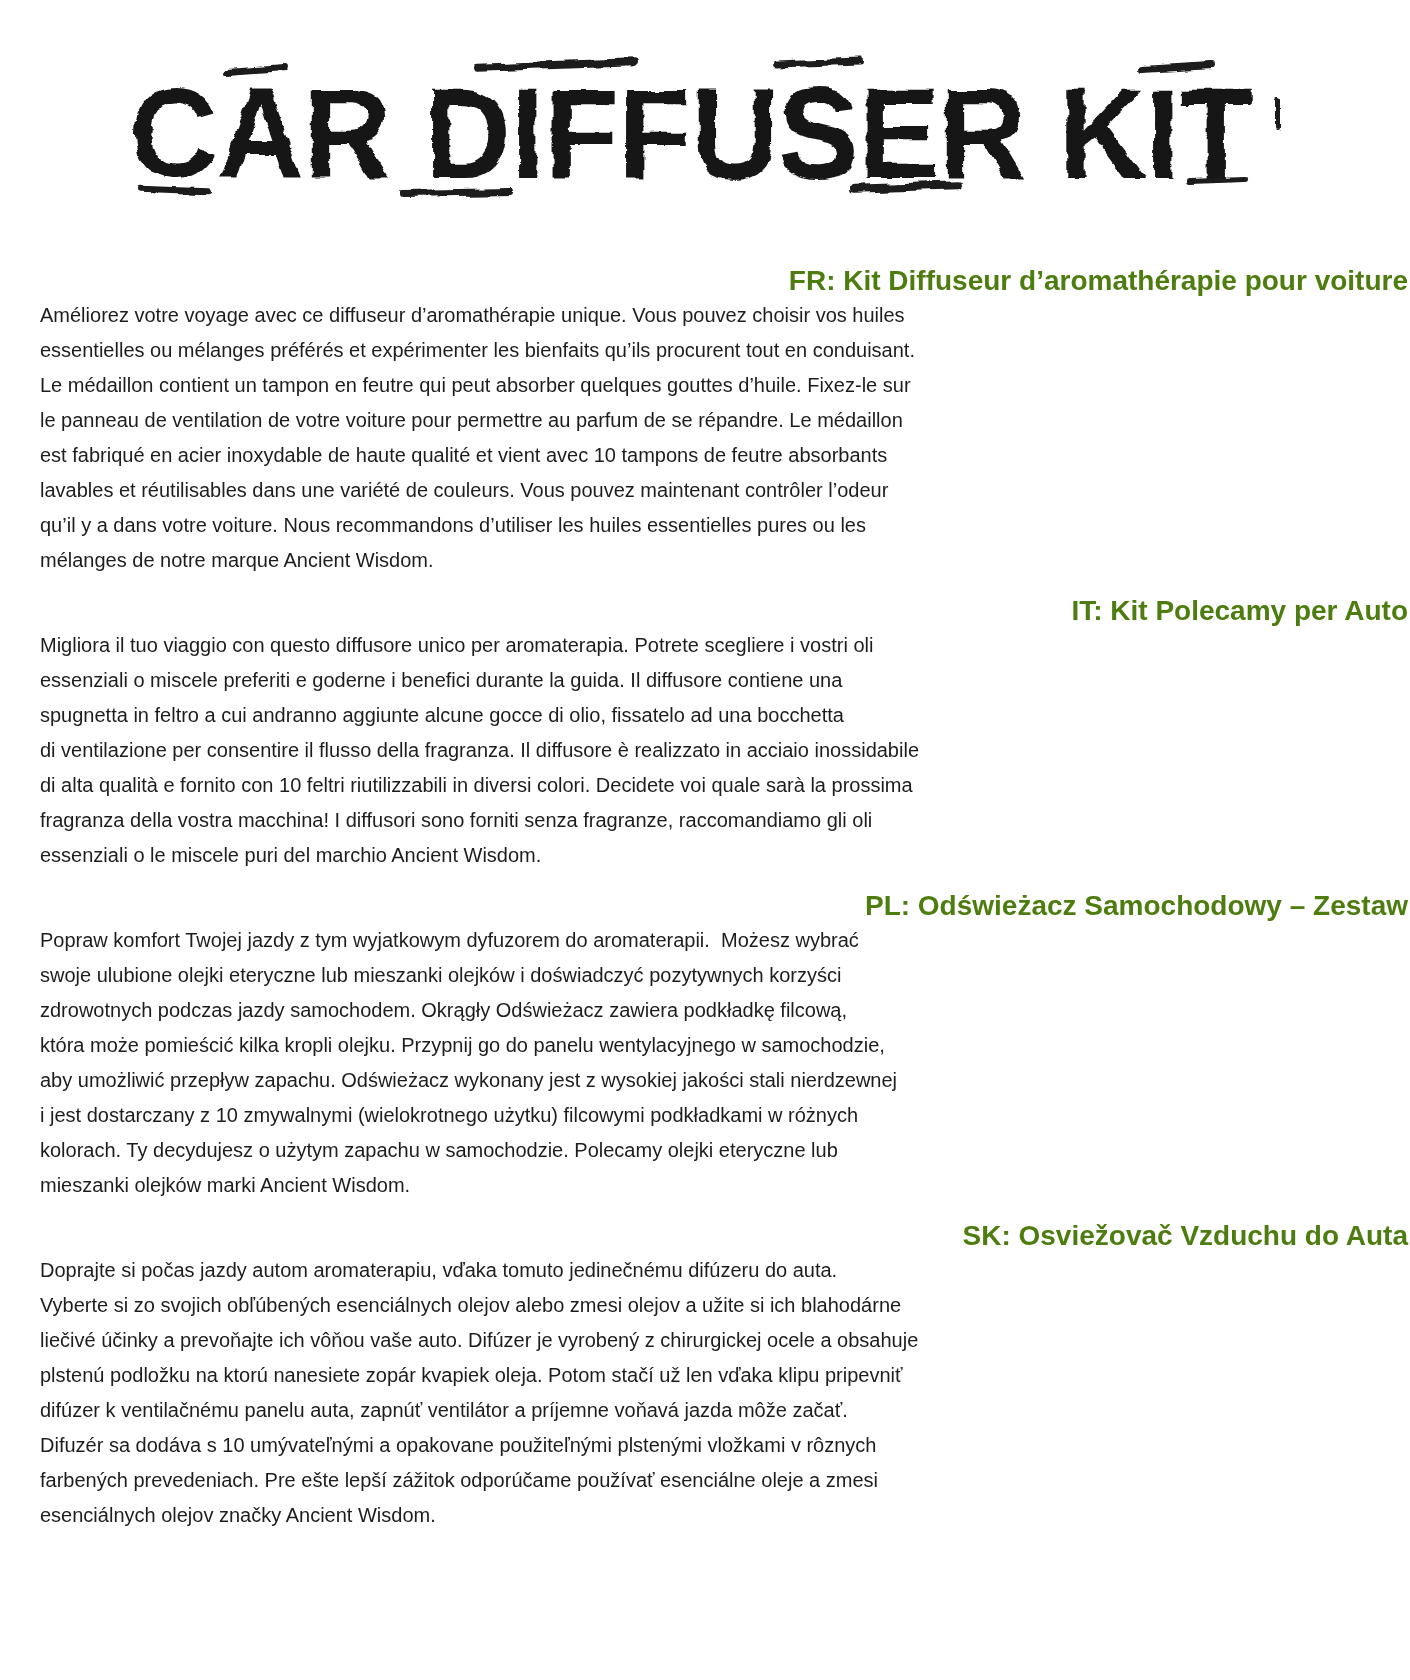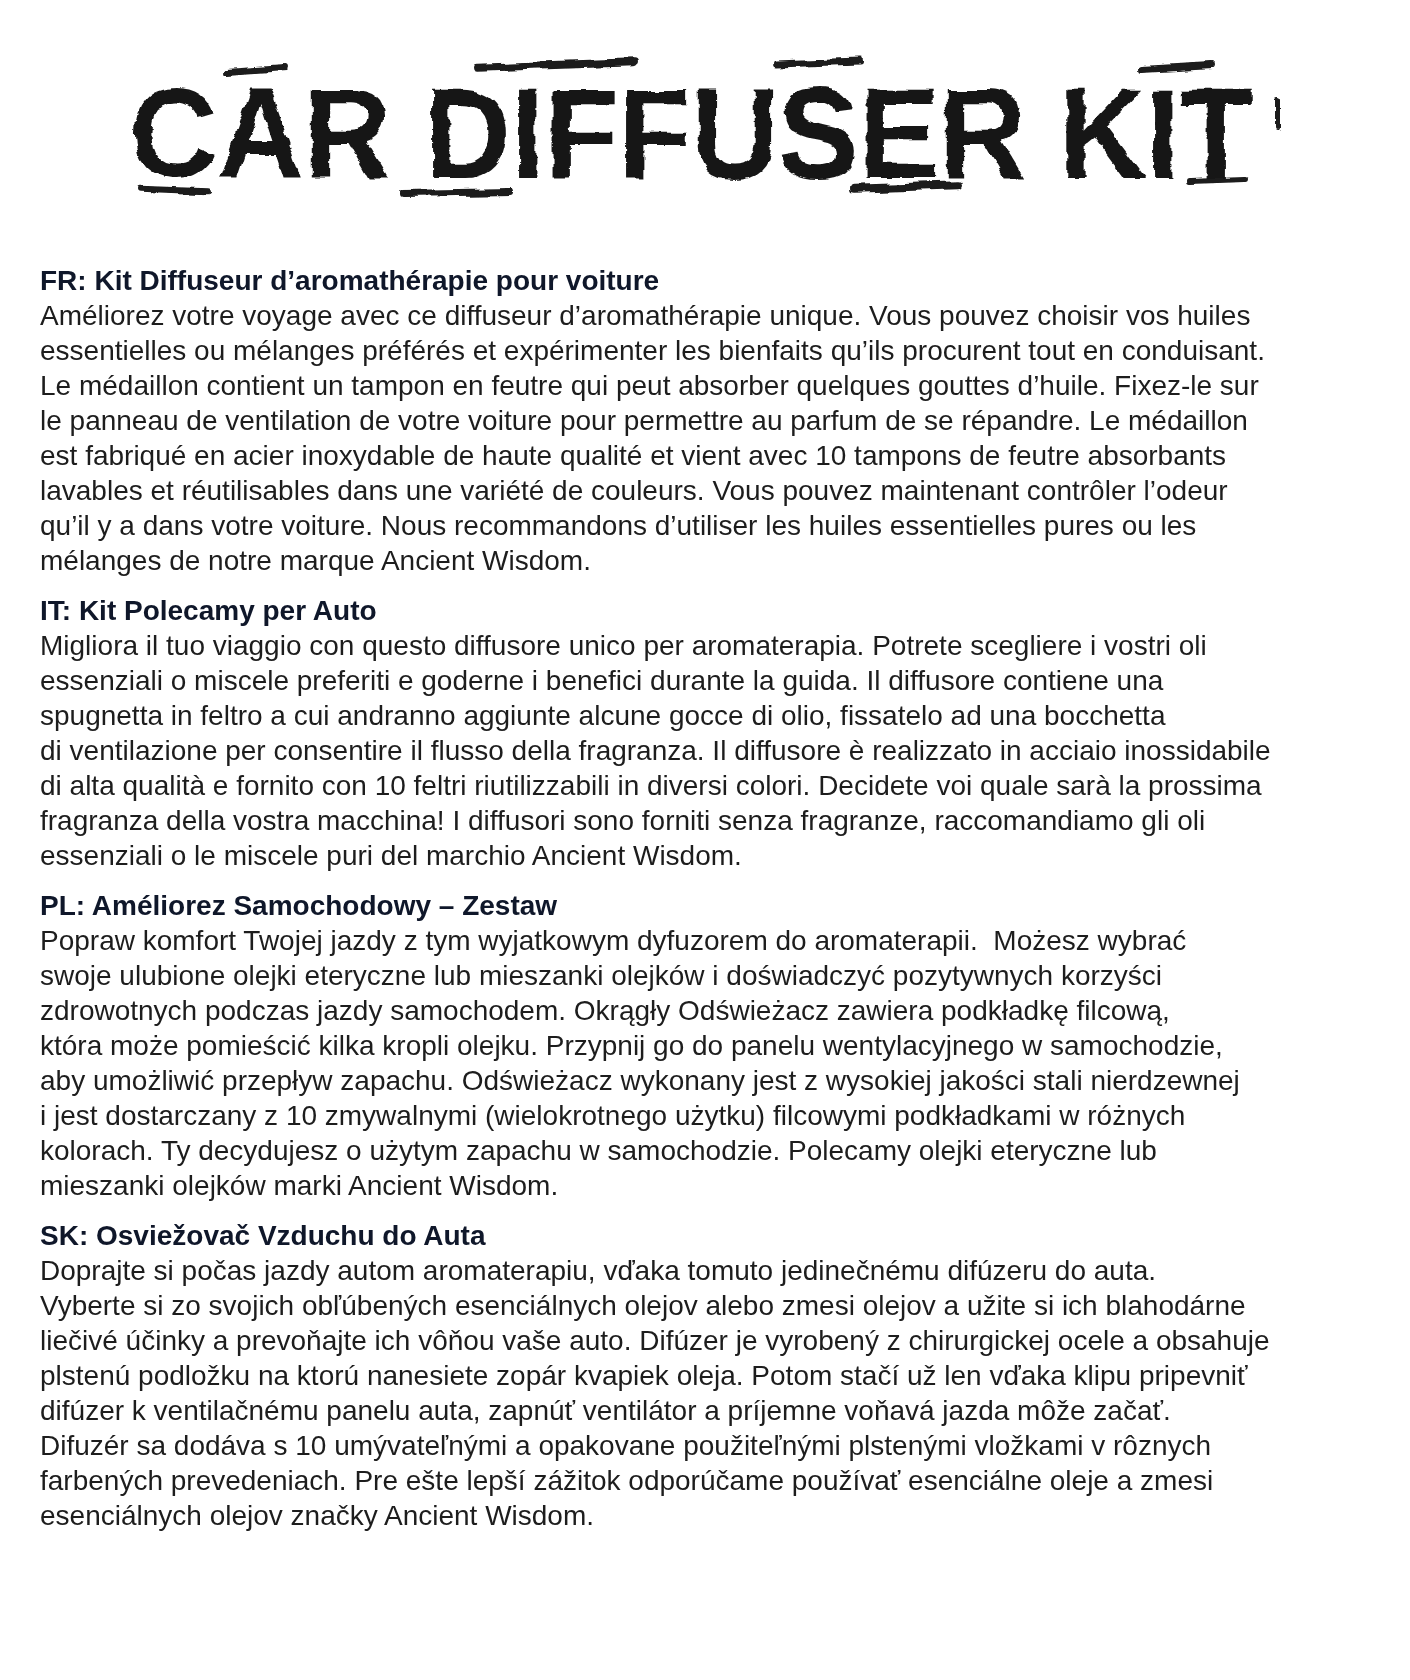--- a/index.html
+++ b/index.html
@@ -21,25 +21,26 @@
   }
   .smudge { fill: #1a1a1a; }
   .content { margin-top: 38px; }
   .section { margin: 0; max-width: 1368px; }
   .content > .section + .section { margin-top: 15px; }
   .section-heading {
     margin: 0;
     font-size: 28px;
     line-height: 35px;
     font-weight: 700;
-    color: #0f172a;
+    color: #4d7c0f;
+    text-align: right;
   }
   .section-body {
     margin: 0;
-    font-size: 28px;
+    font-size: 20px;
     line-height: 35px;
     white-space: pre-wrap;
     color: #1d1d1d;
   }
 </style>
 </head>
 <body>
 
 <div class="page">
 
@@ -87,21 +88,21 @@
       <p class="section-body">Migliora il tuo viaggio con questo diffusore unico per aromaterapia. Potrete scegliere i vostri oli
 essenziali o miscele preferiti e goderne i benefici durante la guida. Il diffusore contiene una
 spugnetta in feltro a cui andranno aggiunte alcune gocce di olio, fissatelo ad una bocchetta
 di ventilazione per consentire il flusso della fragranza. Il diffusore è realizzato in acciaio inossidabile
 di alta qualità e fornito con 10 feltri riutilizzabili in diversi colori. Decidete voi quale sarà la prossima
 fragranza della vostra macchina! I diffusori sono forniti senza fragranze, raccomandiamo gli oli
 essenziali o le miscele puri del marchio Ancient Wisdom.</p>
     </section>
 
     <section class="section">
-      <h2 class="section-heading">PL: Améliorez Samochodowy – Zestaw</h2>
+      <h2 class="section-heading">PL: Odświeżacz Samochodowy – Zestaw</h2>
       <p class="section-body">Popraw komfort Twojej jazdy z tym wyjatkowym dyfuzorem do aromaterapii.  Możesz wybrać
 swoje ulubione olejki eteryczne lub mieszanki olejków i doświadczyć pozytywnych korzyści
 zdrowotnych podczas jazdy samochodem. Okrągły Odświeżacz zawiera podkładkę filcową,
 która może pomieścić kilka kropli olejku. Przypnij go do panelu wentylacyjnego w samochodzie,
 aby umożliwić przepływ zapachu. Odświeżacz wykonany jest z wysokiej jakości stali nierdzewnej
 i jest dostarczany z 10 zmywalnymi (wielokrotnego użytku) filcowymi podkładkami w różnych
 kolorach. Ty decydujesz o użytym zapachu w samochodzie. Polecamy olejki eteryczne lub
 mieszanki olejków marki Ancient Wisdom.</p>
     </section>
 

